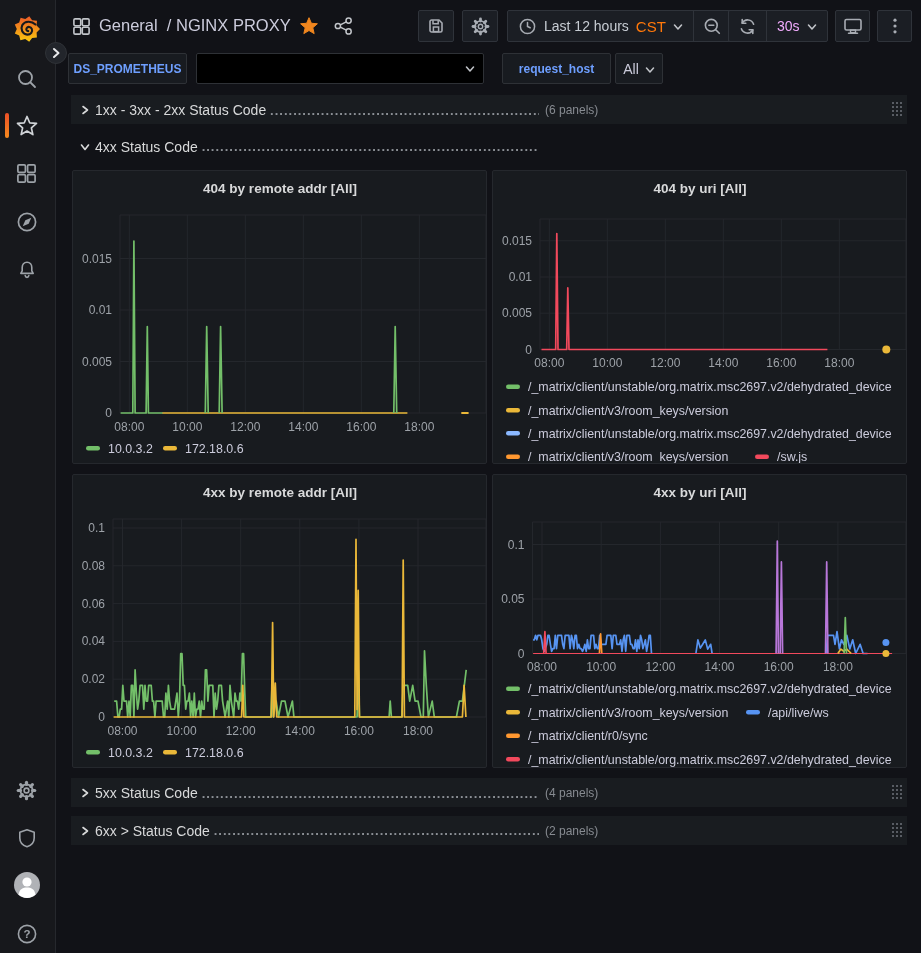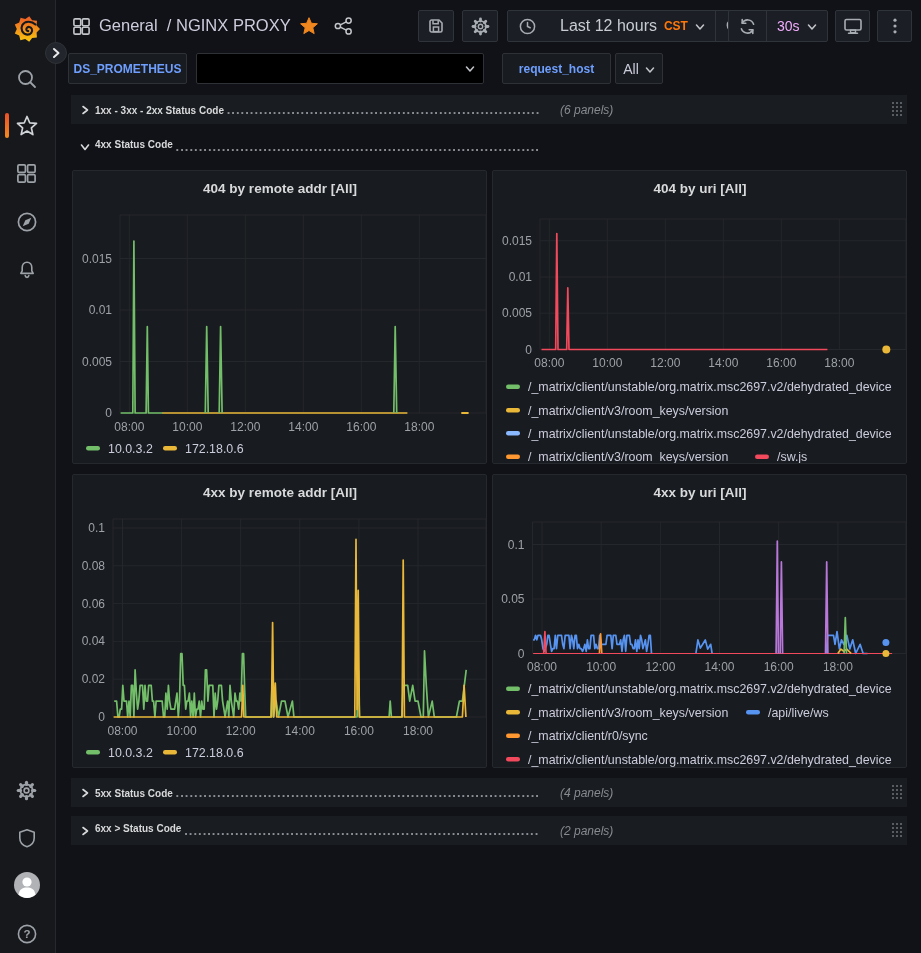--- a/index.html
+++ b/index.html
@@ -4,23 +4,23 @@
 html,body{width:921px;height:953px;background:#111217;font-family:"Liberation Sans",sans-serif;overflow:hidden;position:relative}
 .abs{position:absolute}
 .sidebar{position:absolute;left:0;top:0;width:56px;height:953px;background:#17181c;border-right:1px solid #26282d}
 .sideicon{position:absolute;left:0;width:53px;display:flex;justify-content:center}
 .btn{position:absolute;background:#1b1e24;border:1px solid #2f333a;border-radius:2px;display:flex;align-items:center;justify-content:center}
 .grp{position:absolute;display:flex;background:#1b1e24;border:1px solid #2f333a;border-radius:2px}
 .grp>div{display:flex;align-items:center;justify-content:center}
 .lbl{position:absolute;background:#181b20;border:1px solid #2e3136;border-radius:2px;display:flex;align-items:center;justify-content:center;color:#6e9fff;font-weight:bold;font-size:12px}
 .rowhdr{position:absolute;left:71px;width:836px;height:29px;display:flex;align-items:center;color:#d8d9da}
 .rowbg{background:#191c20}
-.rowtitle{font-weight:bold;font-size:10px;white-space:nowrap}
+.rowtitle{font-weight:normal;font-size:14px;white-space:nowrap}
 .dots{overflow:hidden;white-space:nowrap;color:#8d9197;font-weight:bold;font-size:13px;letter-spacing:1px}
-.pcount{font-style:italic;font-size:12px;color:#878b91;margin-left:21px}
+.pcount{font-size:12px;color:#878b91;margin-left:6px}
 .handle{position:absolute;right:4px;top:6px;width:12px;height:17px;background-image:radial-gradient(circle,#585c63 1px,rgba(0,0,0,0) 1.4px);background-size:4px 4px}
 .panel{position:absolute;width:415px;height:294px;background:#181b1f;border:1px solid #25282d;border-radius:2px}
 svg{display:block}
 </style></head><body>
 <div class="sidebar">
 <div class="sideicon" style="top:16px">
       <svg width="26" height="26" viewBox="0 0 26 26">
         <defs>
           <linearGradient id="gglg" x1="0" y1="0" x2="0" y2="1">
             <stop offset="0" stop-color="#ec5a28"></stop>
@@ -145,22 +145,22 @@
       <circle cx="9.5" cy="9.5" r="5.5" fill="none" stroke="#a8acb3" stroke-width="1.6"></circle>
       <circle cx="9.5" cy="9.5" r="2.2" fill="none" stroke="#a8acb3" stroke-width="1.4"></circle>
     </svg>
   </div>
 <div class="grp" style="left:507px;top:10px;height:32px">
     <div style="padding:0 10px 0 11px;border-right:1px solid #2f333a">
       <svg width="17" height="17" viewBox="0 0 17 17" style="">
         <circle cx="8.5" cy="8.5" r="7.1" fill="none" stroke="#a8acb3" stroke-width="1.5"></circle>
         <path d="M8.5 4.6 L8.5 8.5 L11.2 9.8" fill="none" stroke="#a8acb3" stroke-width="1.5" stroke-linecap="round"></path>
       </svg>
-      <span style="color:#c7ccd3;font-size:16px;margin-left:24px;white-space:nowrap">Last 12 hours</span>
-      <span style="color:#ff780a;font-size:12px;font-weight:bold;margin-left:7px">CST</span>
+      <span style="color:#c7ccd3;font-size:14px;margin-left:8px;white-space:nowrap">Last 12 hours</span>
+      <span style="color:#ff780a;font-size:15px;font-weight:normal;margin-left:7px">CST</span>
       <span style="margin-left:7px;margin-top:2px">
         <svg width="10" height="6" viewBox="0 0 10 6" style="">
           <path d="M1.5 1 L5.0 5 L8.5 1" fill="none" stroke="#c2c5ca" stroke-width="1.5" stroke-linecap="round" stroke-linejoin="round"></path>
         </svg>
       </span>
     </div>
     <div style="width:37px">
       <svg width="19" height="19" viewBox="0 0 19 19" style="">
         <circle cx="8.3" cy="8.3" r="5.9" fill="none" stroke="#a8acb3" stroke-width="1.6"></circle>
         <line x1="12.7" y1="12.7" x2="16.3" y2="16.3" stroke="#a8acb3" stroke-width="1.6" stroke-linecap="round"></line>

